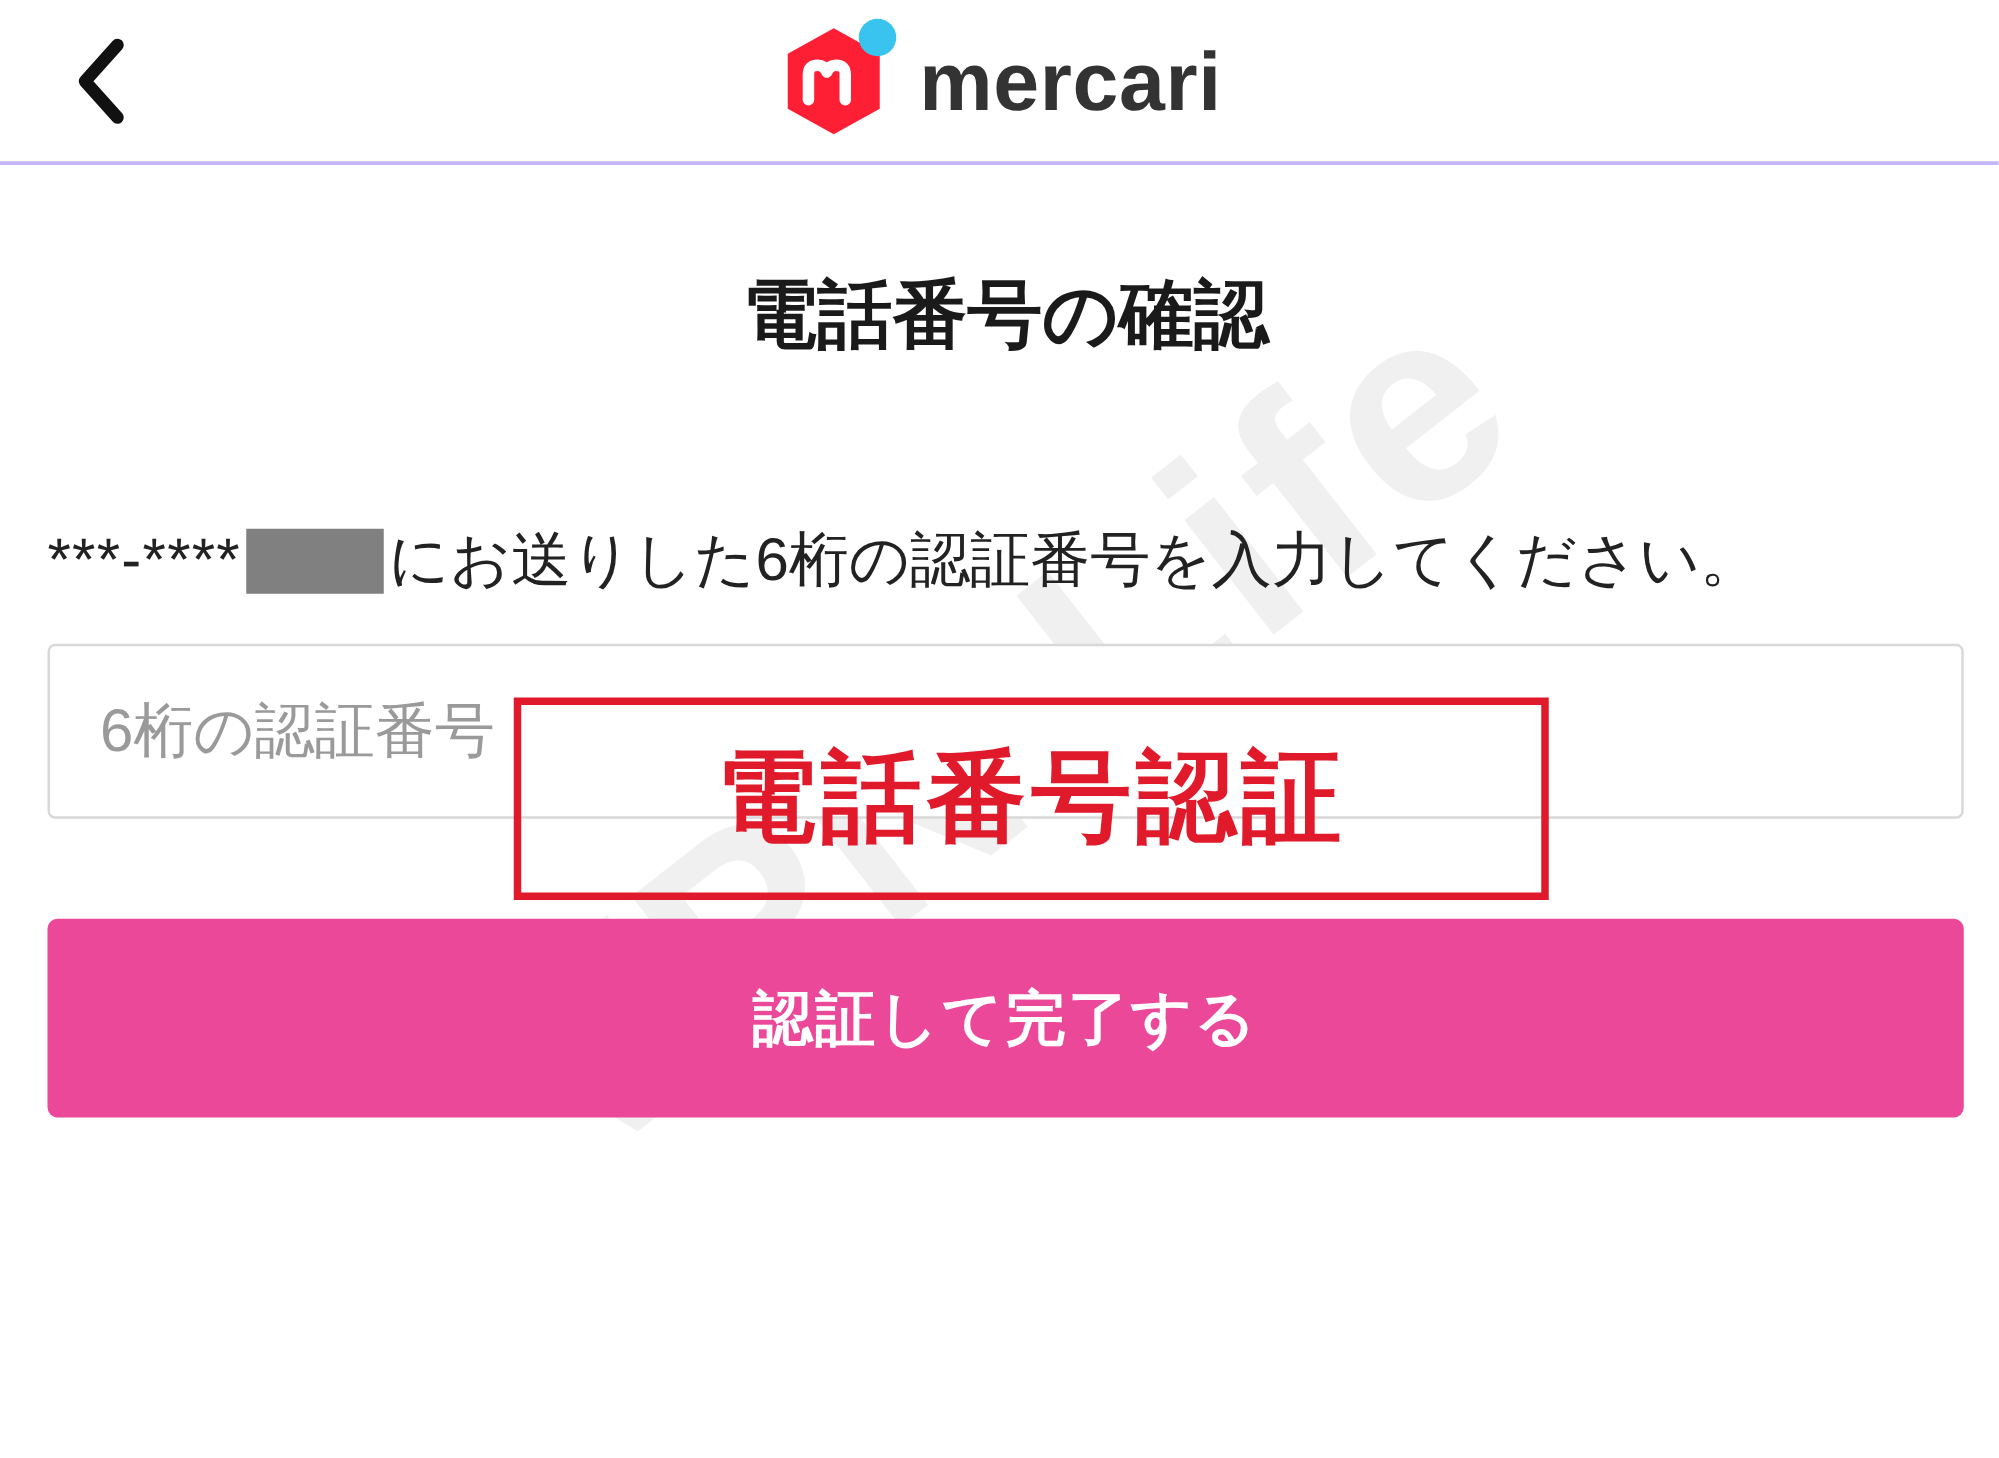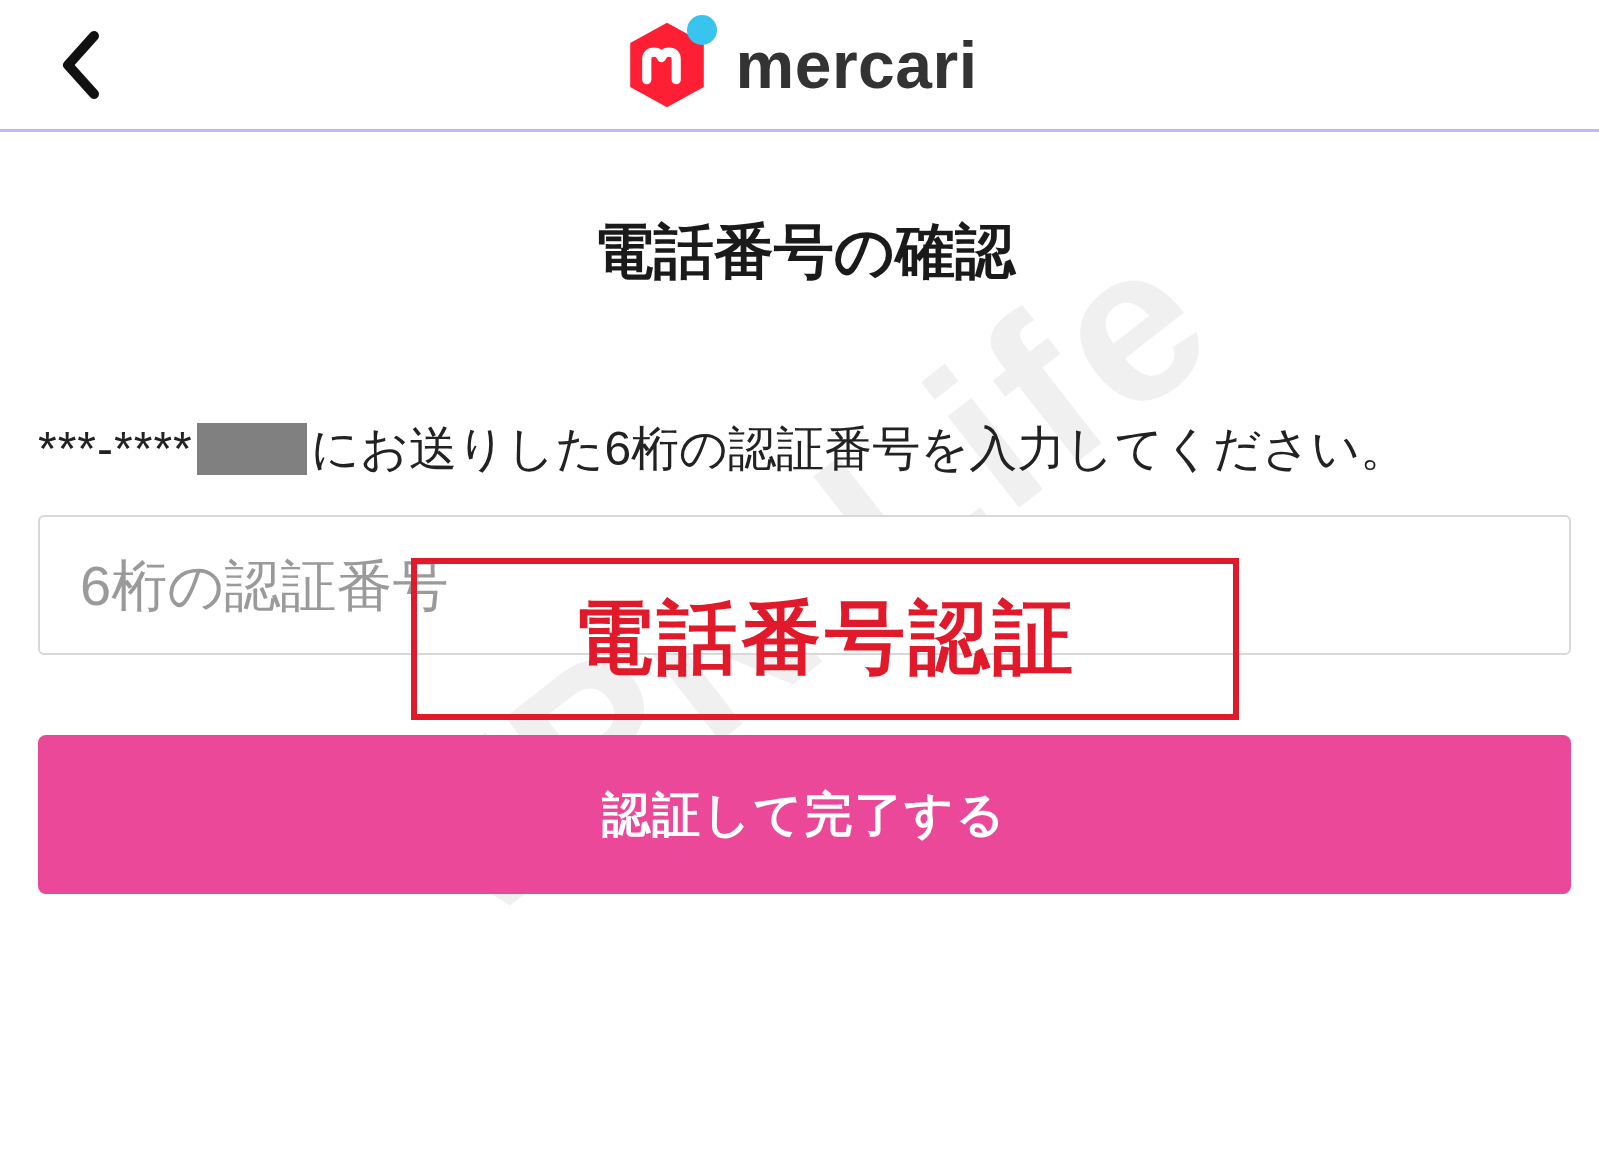--- a/index.html
+++ b/index.html
@@ -77,21 +77,21 @@
       font-size: 48px;
       font-weight: 700;
       color: #1a1a1a;
     }
     .code-input {
       margin-top: 30px;
       width: 100%;
       height: 140px;
       border: 2px solid #d8d8d8;
       border-radius: 6px;
-      font-size: 56px;
+      font-size: 48px;
       padding: 0 40px;
       color: #333;
       background: #fff;
     }
     .code-input::placeholder { color: #9a9a9a; }
     .submit-btn {
       margin-top: 80px;
       width: 100%;
       height: 159px;
       background: #ec4899;

